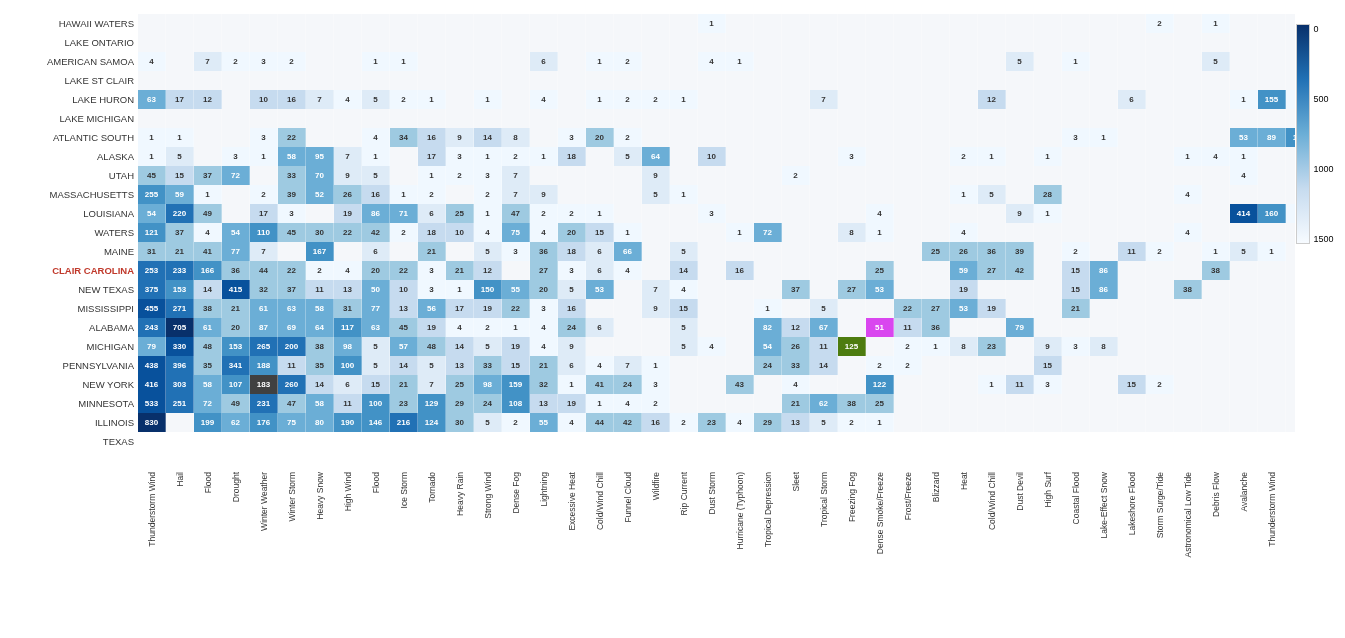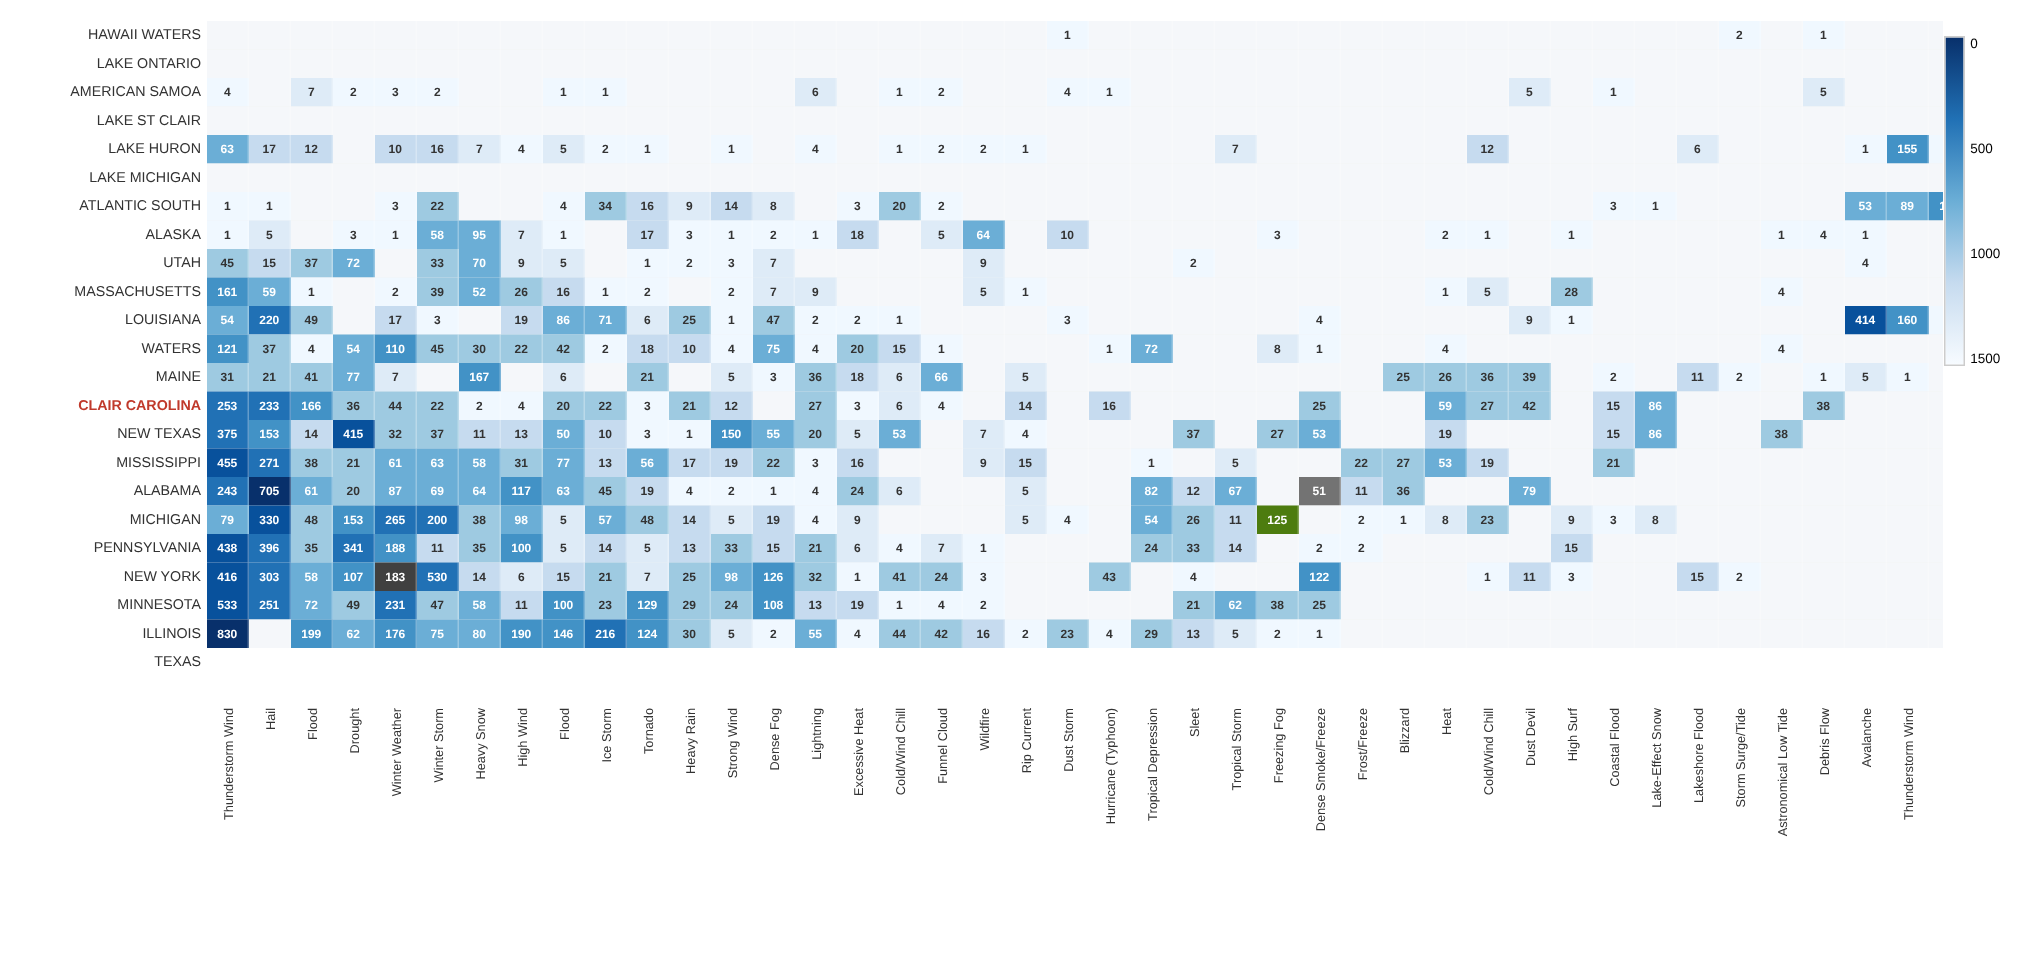--- a/index.html
+++ b/index.html
@@ -459,21 +459,21 @@
               <div class="heatmap-cell" style="background: rgb(245, 247, 250); color: transparent;"></div>
               <div class="heatmap-cell" style="background: rgb(245, 247, 250); color: transparent;"></div>
               <div class="heatmap-cell" style="background: rgb(245, 247, 250); color: transparent;"></div>
               <div class="heatmap-cell" style="background: rgb(245, 247, 250); color: transparent;"></div>
               <div class="heatmap-cell" style="background: rgb(245, 247, 250); color: transparent;"></div>
               <div class="heatmap-cell" style="background: rgb(240, 248, 255); color: rgb(51, 51, 51);">4</div>
               <div class="heatmap-cell" style="background: rgb(245, 247, 250); color: transparent;"></div>
               <div class="heatmap-cell" style="background: rgb(245, 247, 250); color: transparent;"></div>
             </div>
             <div class="heatmap-row">
-              <div class="heatmap-cell" style="background: rgb(66, 146, 198); color: rgb(255, 255, 255);">161</div>
+              <div class="heatmap-cell" style="background: rgb(66, 146, 198); color: rgb(255, 255, 255);">255</div>
               <div class="heatmap-cell" style="background: rgb(107, 174, 214); color: rgb(255, 255, 255);">59</div>
               <div class="heatmap-cell" style="background: rgb(240, 248, 255); color: rgb(51, 51, 51);">1</div>
               <div class="heatmap-cell" style="background: rgb(245, 247, 250); color: transparent;"></div>
               <div class="heatmap-cell" style="background: rgb(240, 248, 255); color: rgb(51, 51, 51);">2</div>
               <div class="heatmap-cell" style="background: rgb(158, 202, 225); color: rgb(51, 51, 51);">39</div>
               <div class="heatmap-cell" style="background: rgb(107, 174, 214); color: rgb(255, 255, 255);">52</div>
               <div class="heatmap-cell" style="background: rgb(158, 202, 225); color: rgb(51, 51, 51);">26</div>
               <div class="heatmap-cell" style="background: rgb(198, 219, 239); color: rgb(51, 51, 51);">16</div>
               <div class="heatmap-cell" style="background: rgb(240, 248, 255); color: rgb(51, 51, 51);">1</div>
               <div class="heatmap-cell" style="background: rgb(240, 248, 255); color: rgb(51, 51, 51);">2</div>
@@ -793,21 +793,21 @@
               <div class="heatmap-cell" style="background: rgb(222, 235, 247); color: rgb(51, 51, 51);">6</div>
               <div class="heatmap-cell" style="background: rgb(245, 247, 250); color: transparent;"></div>
               <div class="heatmap-cell" style="background: rgb(245, 247, 250); color: transparent;"></div>
               <div class="heatmap-cell" style="background: rgb(222, 235, 247); color: rgb(51, 51, 51);">5</div>
               <div class="heatmap-cell" style="background: rgb(245, 247, 250); color: transparent;"></div>
               <div class="heatmap-cell" style="background: rgb(245, 247, 250); color: transparent;"></div>
               <div class="heatmap-cell" style="background: rgb(107, 174, 214); color: rgb(255, 255, 255);">82</div>
               <div class="heatmap-cell" style="background: rgb(198, 219, 239); color: rgb(51, 51, 51);">12</div>
               <div class="heatmap-cell" style="background: rgb(107, 174, 214); color: rgb(255, 255, 255);">67</div>
               <div class="heatmap-cell" style="background: rgb(245, 247, 250); color: transparent;"></div>
-              <div class="heatmap-cell" style="background: #737373; color: rgb(255, 255, 255);">51</div>
+              <div class="heatmap-cell" style="background: #d946ef; color: rgb(255, 255, 255);">51</div>
               <div class="heatmap-cell" style="background: rgb(198, 219, 239); color: rgb(51, 51, 51);">11</div>
               <div class="heatmap-cell" style="background: rgb(158, 202, 225); color: rgb(51, 51, 51);">36</div>
               <div class="heatmap-cell" style="background: rgb(245, 247, 250); color: transparent;"></div>
               <div class="heatmap-cell" style="background: rgb(245, 247, 250); color: transparent;"></div>
               <div class="heatmap-cell" style="background: rgb(107, 174, 214); color: rgb(255, 255, 255);">79</div>
               <div class="heatmap-cell" style="background: rgb(245, 247, 250); color: transparent;"></div>
               <div class="heatmap-cell" style="background: rgb(245, 247, 250); color: transparent;"></div>
               <div class="heatmap-cell" style="background: rgb(245, 247, 250); color: transparent;"></div>
               <div class="heatmap-cell" style="background: rgb(245, 247, 250); color: transparent;"></div>
               <div class="heatmap-cell" style="background: rgb(245, 247, 250); color: transparent;"></div>
@@ -904,29 +904,29 @@
               <div class="heatmap-cell" style="background: rgb(245, 247, 250); color: transparent;"></div>
               <div class="heatmap-cell" style="background: rgb(245, 247, 250); color: transparent;"></div>
               <div class="heatmap-cell" style="background: rgb(245, 247, 250); color: transparent;"></div>
             </div>
             <div class="heatmap-row">
               <div class="heatmap-cell" style="background: rgb(8, 81, 156); color: rgb(255, 255, 255);">416</div>
               <div class="heatmap-cell" style="background: rgb(33, 113, 181); color: rgb(255, 255, 255);">303</div>
               <div class="heatmap-cell" style="background: rgb(107, 174, 214); color: rgb(255, 255, 255);">58</div>
               <div class="heatmap-cell" style="background: rgb(66, 146, 198); color: rgb(255, 255, 255);">107</div>
               <div class="heatmap-cell" style="background: #404040; color: rgb(255, 255, 255);">183</div>
-              <div class="heatmap-cell" style="background: rgb(33, 113, 181); color: rgb(255, 255, 255);">530</div>
+              <div class="heatmap-cell" style="background: rgb(33, 113, 181); color: rgb(255, 255, 255);">260</div>
               <div class="heatmap-cell" style="background: rgb(198, 219, 239); color: rgb(51, 51, 51);">14</div>
               <div class="heatmap-cell" style="background: rgb(222, 235, 247); color: rgb(51, 51, 51);">6</div>
               <div class="heatmap-cell" style="background: rgb(198, 219, 239); color: rgb(51, 51, 51);">15</div>
               <div class="heatmap-cell" style="background: rgb(158, 202, 225); color: rgb(51, 51, 51);">21</div>
               <div class="heatmap-cell" style="background: rgb(222, 235, 247); color: rgb(51, 51, 51);">7</div>
               <div class="heatmap-cell" style="background: rgb(158, 202, 225); color: rgb(51, 51, 51);">25</div>
               <div class="heatmap-cell" style="background: rgb(107, 174, 214); color: rgb(255, 255, 255);">98</div>
-              <div class="heatmap-cell" style="background: rgb(66, 146, 198); color: rgb(255, 255, 255);">126</div>
+              <div class="heatmap-cell" style="background: rgb(66, 146, 198); color: rgb(255, 255, 255);">159</div>
               <div class="heatmap-cell" style="background: rgb(158, 202, 225); color: rgb(51, 51, 51);">32</div>
               <div class="heatmap-cell" style="background: rgb(240, 248, 255); color: rgb(51, 51, 51);">1</div>
               <div class="heatmap-cell" style="background: rgb(158, 202, 225); color: rgb(51, 51, 51);">41</div>
               <div class="heatmap-cell" style="background: rgb(158, 202, 225); color: rgb(51, 51, 51);">24</div>
               <div class="heatmap-cell" style="background: rgb(240, 248, 255); color: rgb(51, 51, 51);">3</div>
               <div class="heatmap-cell" style="background: rgb(245, 247, 250); color: transparent;"></div>
               <div class="heatmap-cell" style="background: rgb(245, 247, 250); color: transparent;"></div>
               <div class="heatmap-cell" style="background: rgb(158, 202, 225); color: rgb(51, 51, 51);">43</div>
               <div class="heatmap-cell" style="background: rgb(245, 247, 250); color: transparent;"></div>
               <div class="heatmap-cell" style="background: rgb(240, 248, 255); color: rgb(51, 51, 51);">4</div>

